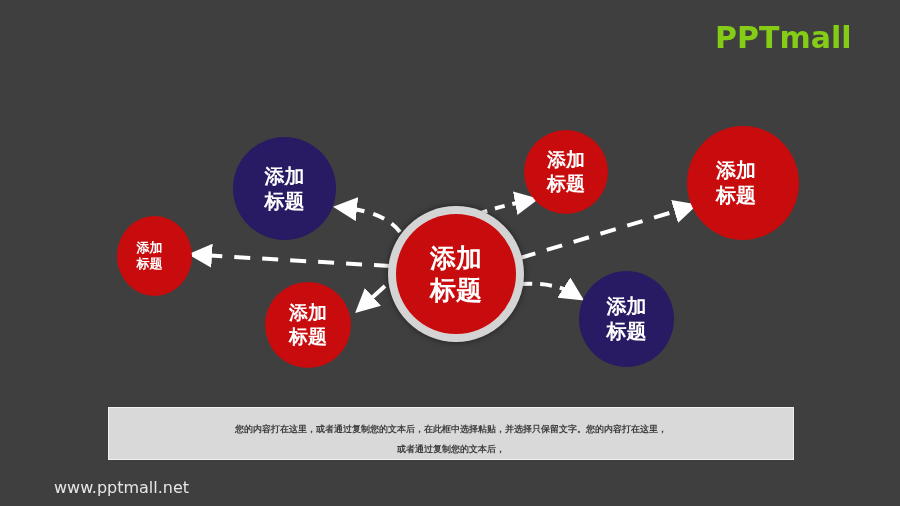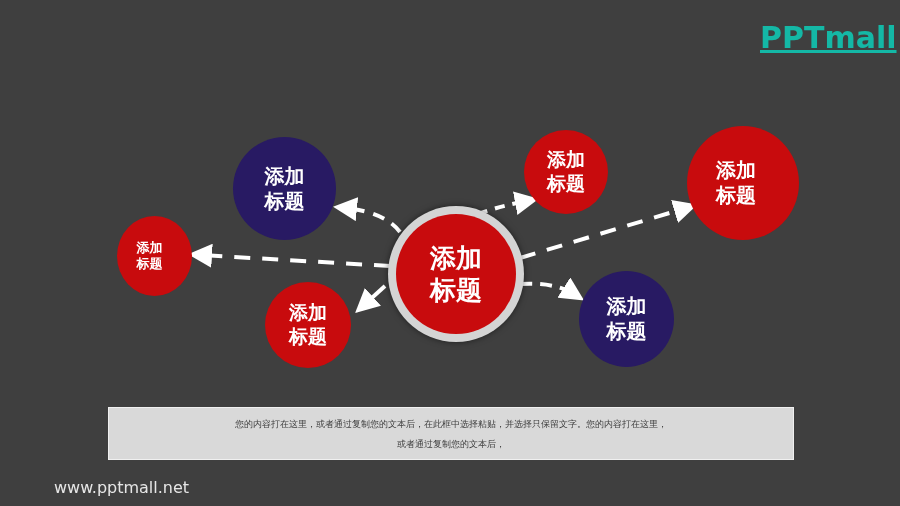--- a/index.html
+++ b/index.html
@@ -3,46 +3,45 @@
 <meta charset="utf-8">
 <style>
   html, body { margin: 0; padding: 0; }
   body {
     width: 900px; height: 506px; overflow: hidden;
     background: #3f3f3f;
     font-family: "DejaVu Sans", "Liberation Sans", sans-serif;
     position: relative;
   }
   .logo {
-    position: absolute; left: 760px; top: 20px;
+    position: absolute; left: 715px; top: 20px;
     font-family: "DejaVu Sans", sans-serif;
     font-size: 30px; font-weight: bold; letter-spacing: 0px;
-    color: #14b8a6;
-    text-decoration: underline;
+    color: #84cc16;
   }
   .diagram { position: absolute; left: 0; top: 0; width: 900px; height: 506px; }
   .node {
     position: absolute; border-radius: 50%;
     display: flex; align-items: center; justify-content: center;
     text-align: center; color: #ffffff; font-weight: bold;
     line-height: 1.25;
   }
   .node span { display: block; }
   .red { background: #c80b0d; }
   .navy { background: #281a63; }
   .center-ring {
     position: absolute; left: 388px; top: 206px; width: 136px; height: 136px;
     border-radius: 50%; background: #d4d4d4;
     box-shadow: 0 0 6px rgba(0,0,0,0.5);
   }
   .caption-box {
     position: absolute; left: 108px; top: 407px; width: 686px; height: 53px;
     background: #d9d9d9; border: 1px solid #f0f0f0;
     box-sizing: border-box;
-    display: flex; align-items: center; justify-content: center;
+    display: flex; align-items: flex-end; justify-content: center; font-weight: bold;
   }
   .caption-text {
     width: 440px; font-size: 9px; color: #404040; text-align: center; line-height: 20px;
   }
   .footer-url {
     position: absolute; left: 54px; top: 478px;
     font-size: 16px; color: #e6e6e6;
   }
 </style>
 </head>

